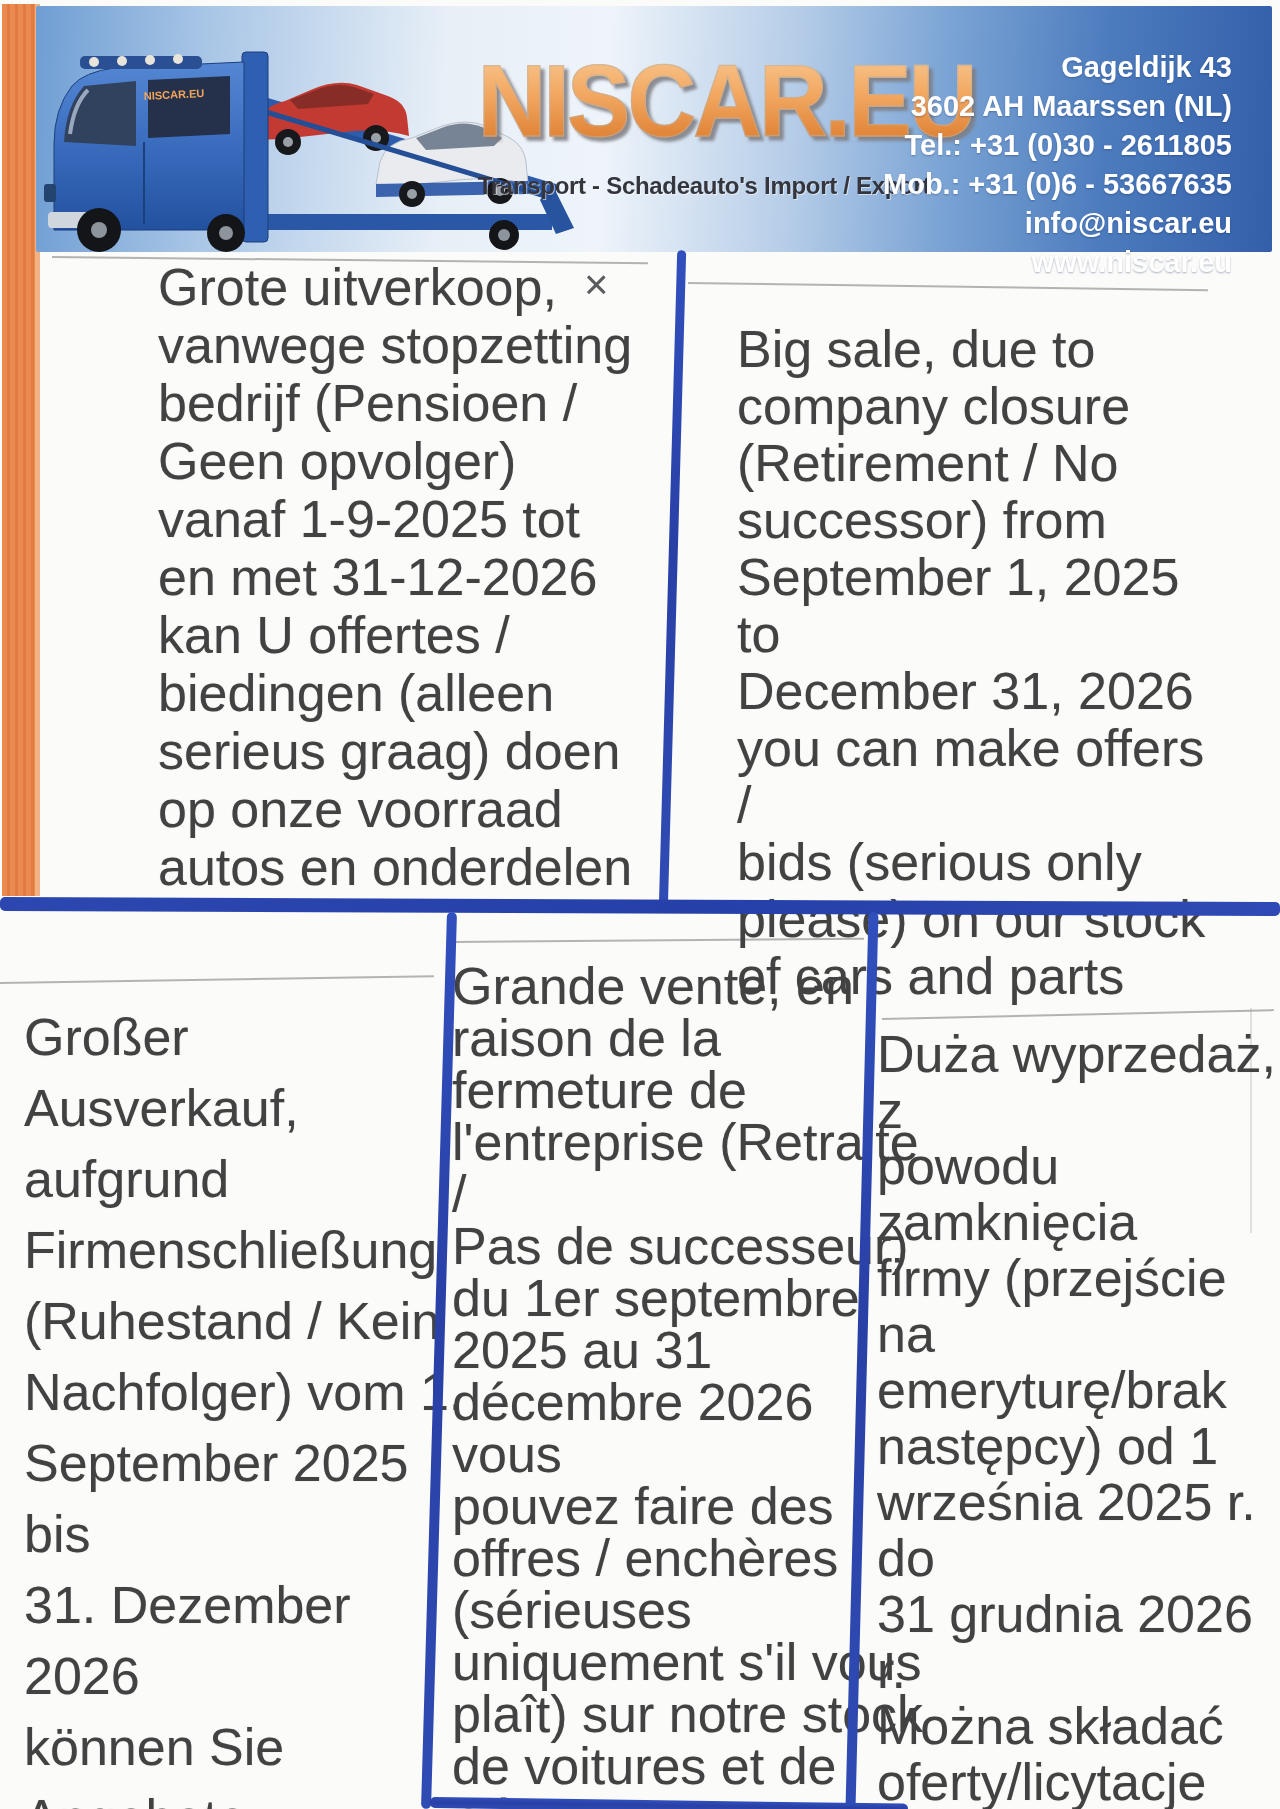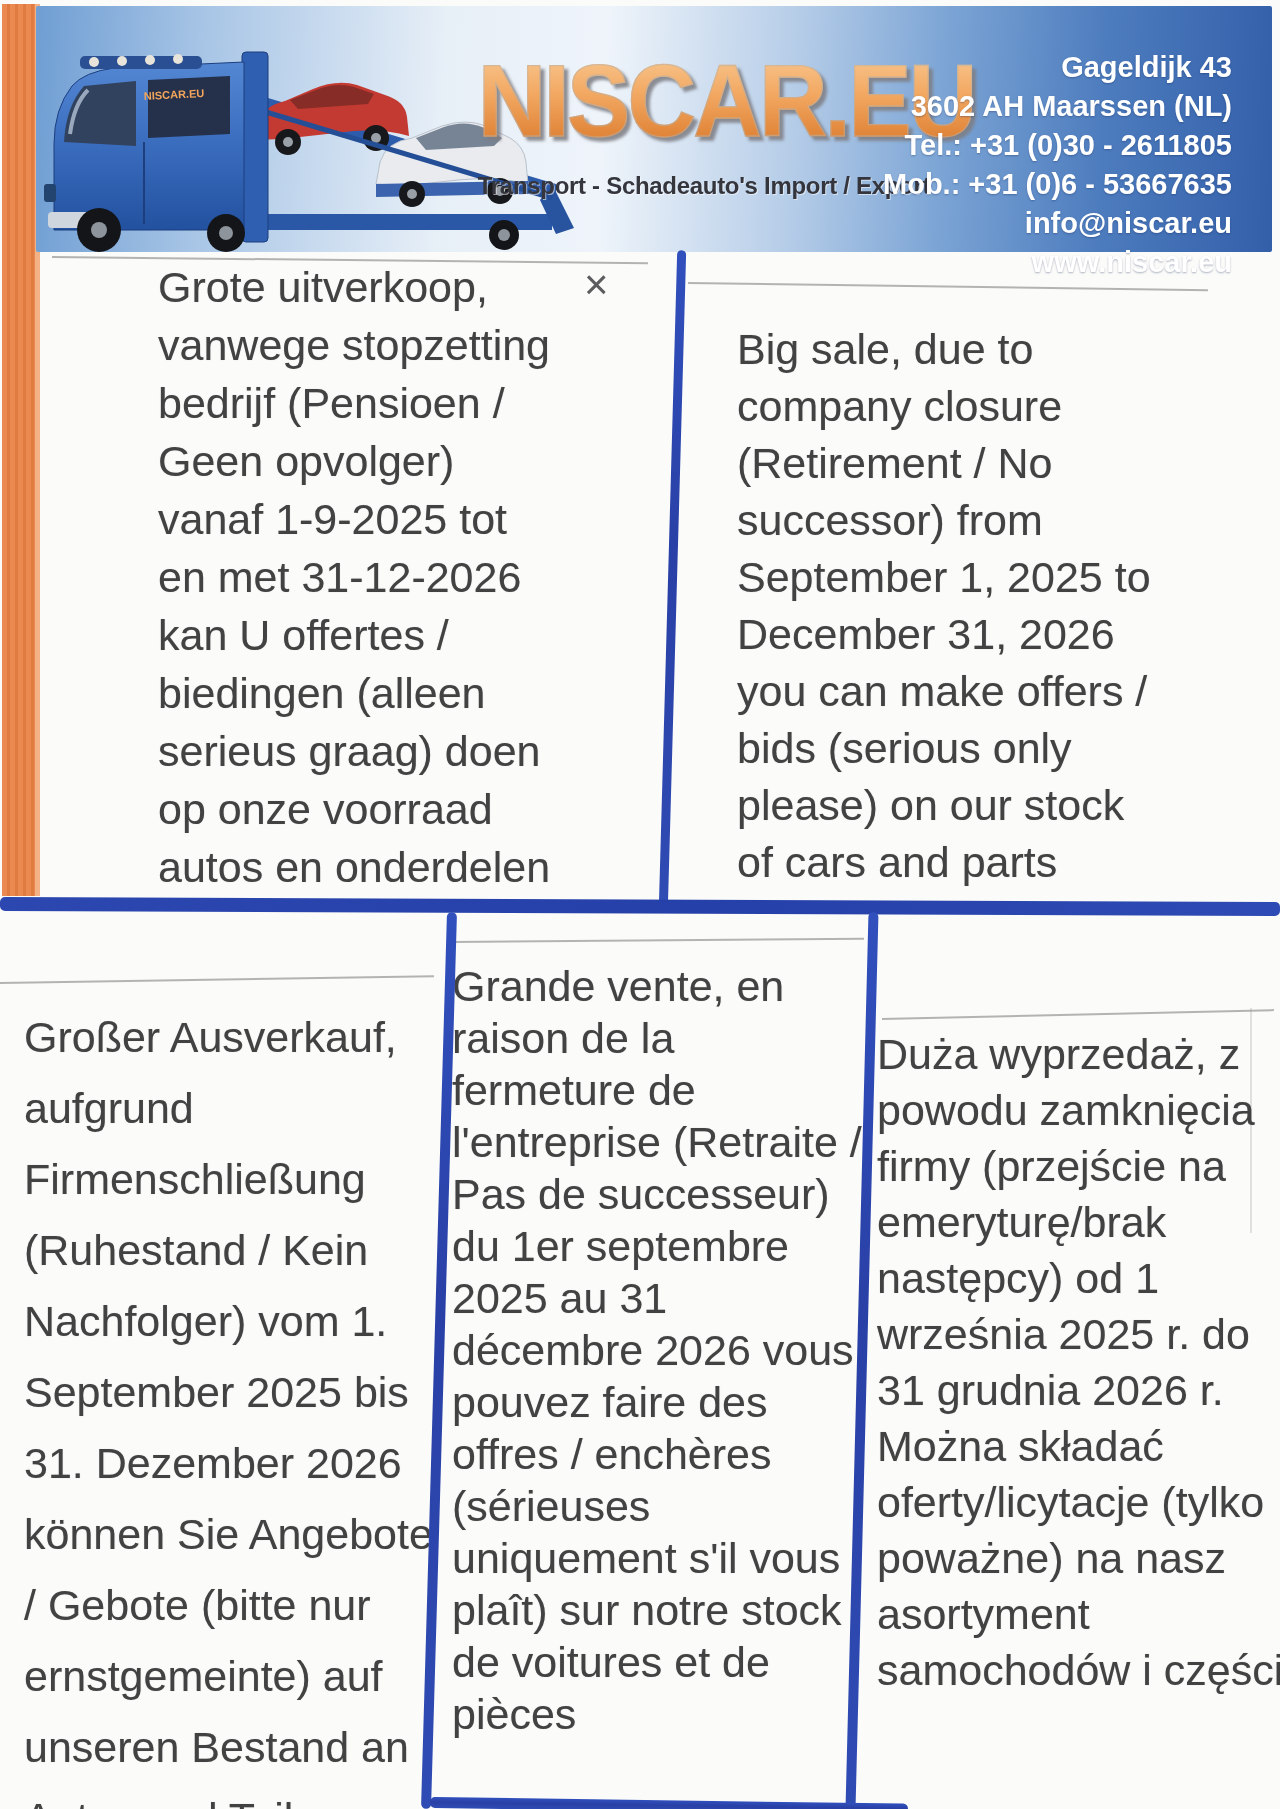--- a/index.html
+++ b/index.html
@@ -32,21 +32,21 @@
   .contact{position:absolute;right:40px;top:42px;text-align:right;
     font-size:29px;line-height:39px;font-weight:700;color:#ffffff;
     text-shadow:0 1px 2px rgba(20,40,90,.35);}
 
   
   .close-x{position:absolute;left:584px;top:264px;z-index:4;font-size:42px;line-height:1;
     color:#5b5c5e;cursor:pointer;}
 
   
   .ann{position:absolute;z-index:2;color:#424242;white-space:pre-line;
-    font-size:43px;text-shadow:0 0 1px rgba(70,70,70,.28);}
+    font-size:52px;text-shadow:0 0 1px rgba(70,70,70,.28);}
   .ann-nl{left:158px;top:258px;width:505px;line-height:58px;}
   .ann-en{left:737px;top:321px;width:478px;line-height:57px;}
   .ann-de{left:24px;top:1002px;width:440px;line-height:71px;}
   .ann-fr{left:452px;top:960px;width:482px;line-height:52px;}
   .ann-pl{left:877px;top:1026px;width:412px;line-height:56px;}
 
   
   .sheetline{position:absolute;height:2px;background:#9b9b9b;opacity:.75;z-index:2;
     transform-origin:left center;}
   .sl-nl{left:52px;top:256px;width:596px;transform:rotate(.6deg);}

